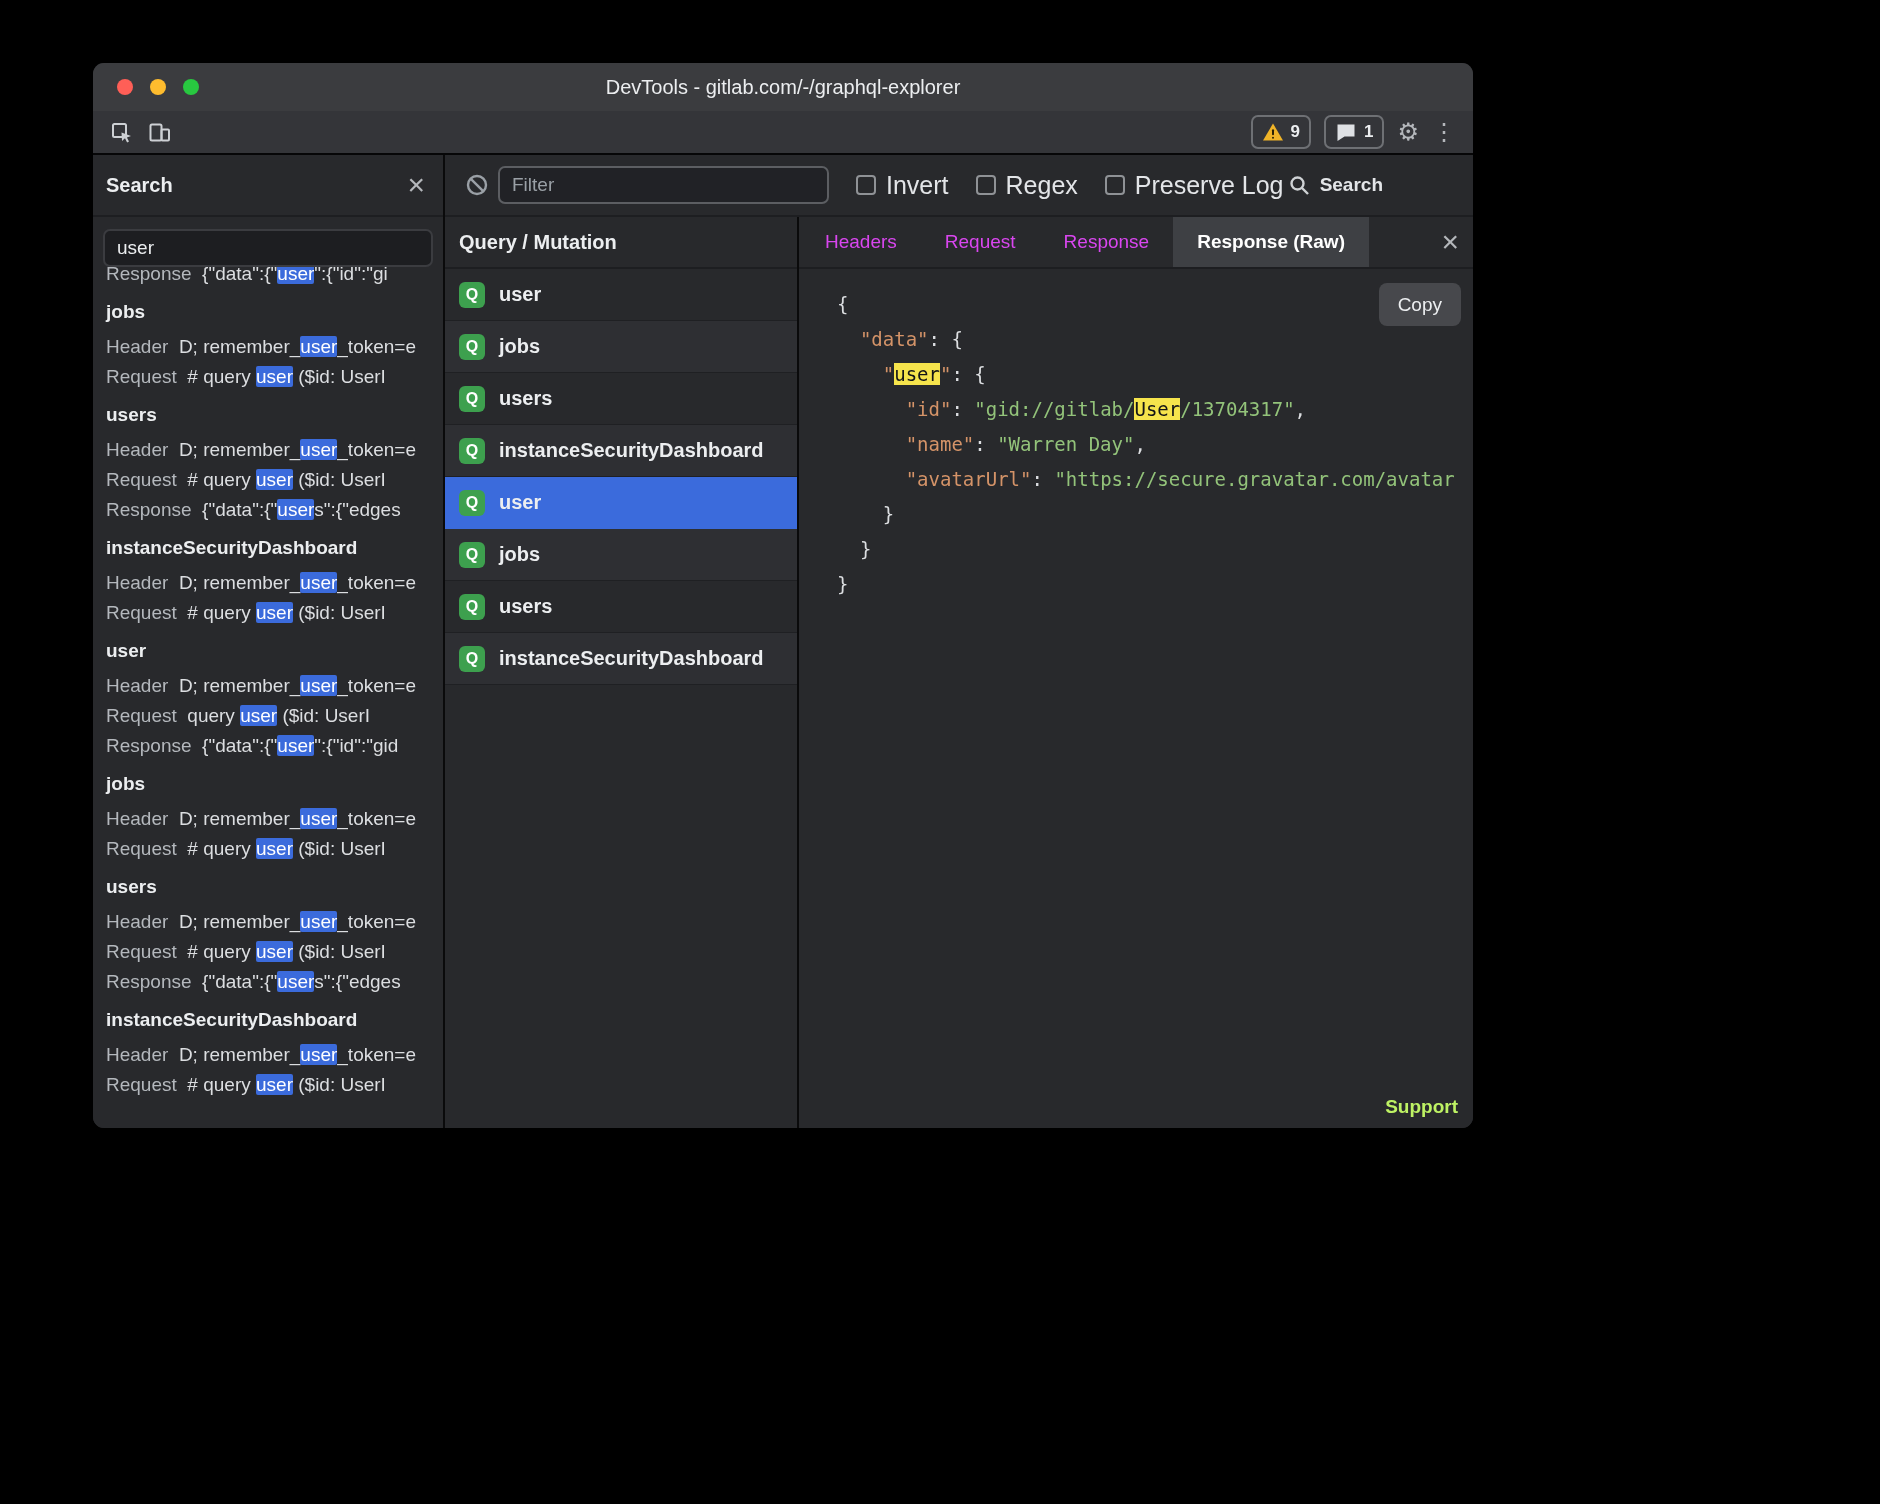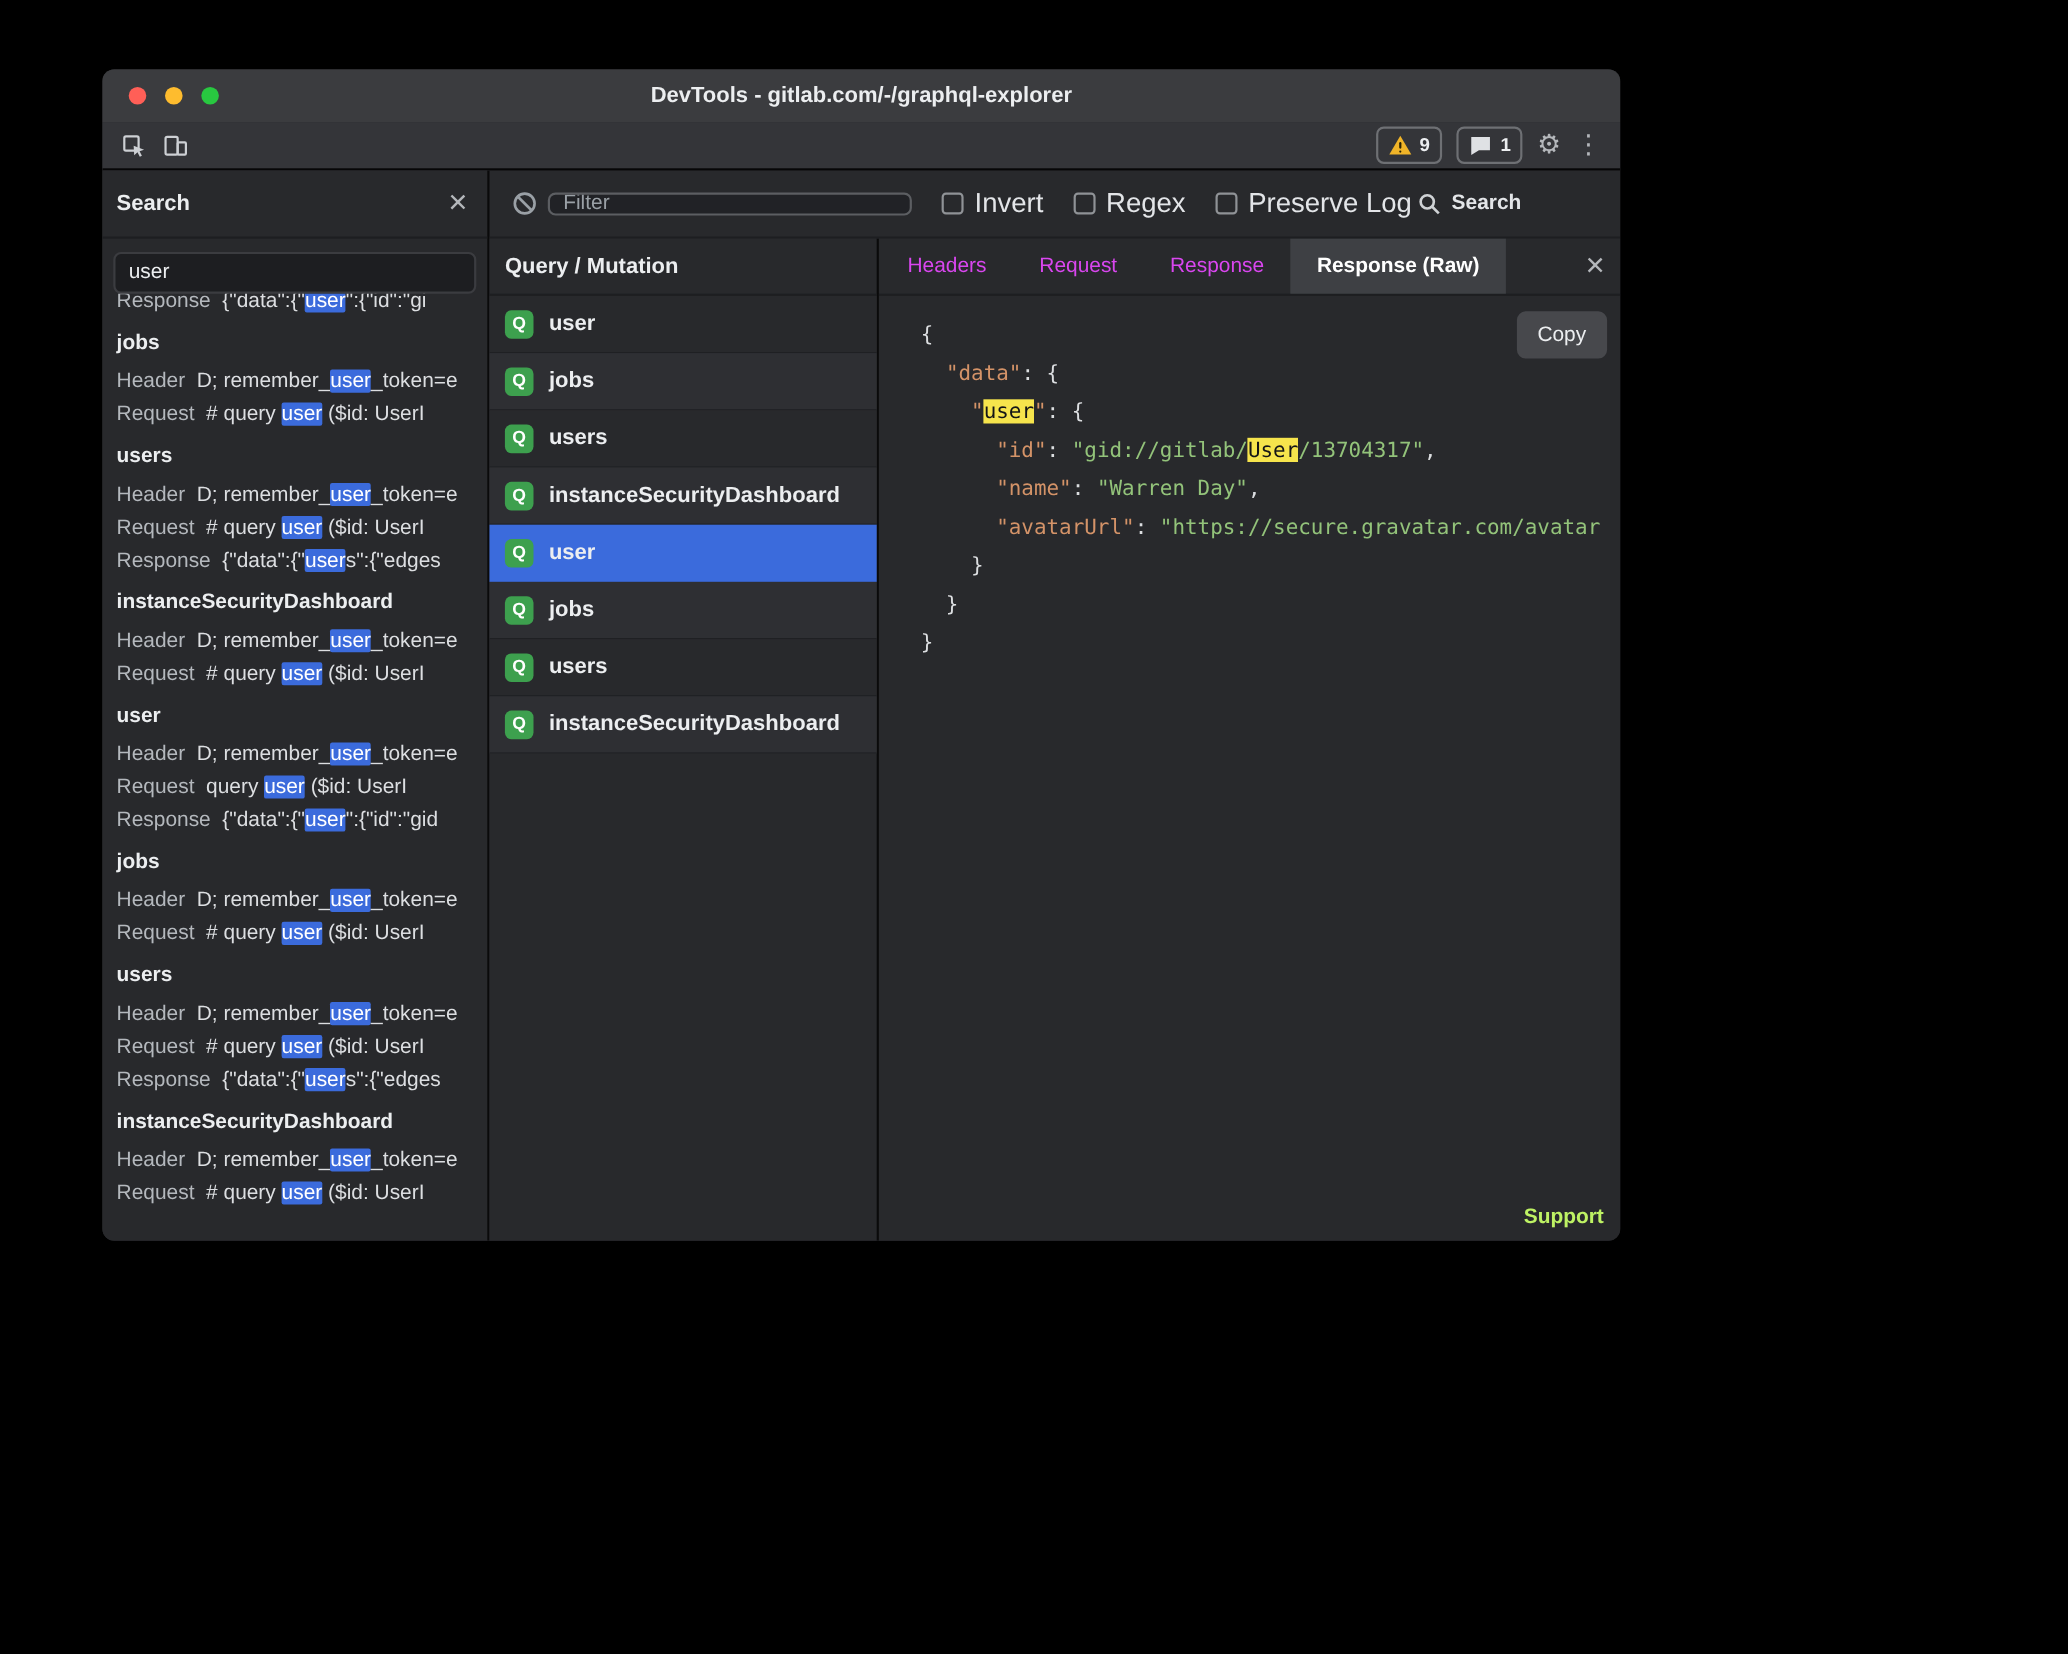--- a/index.html
+++ b/index.html
@@ -9,21 +9,21 @@
           border-radius:11px;overflow:hidden;box-shadow:0 24px 70px rgba(0,0,0,.7);
           display:flex;flex-direction:column;}
 
   
   .titlebar{flex:0 0 48px;height:48px;background:#3b3c3f;position:relative;display:flex;align-items:center;}
   .traffic{display:flex;gap:17px;margin-left:24px;z-index:2;}
   .tl{width:16px;height:16px;border-radius:50%;display:inline-block;}
   .tl-red{background:var(--traffic-red,#ff5f57);}
   .tl-yellow{background:var(--traffic-yellow,#febc2e);}
   .tl-green{background:var(--traffic-green,#28c840);}
-  .win-title{position:absolute;left:0;right:0;text-align:center;font-size:20px;font-weight:700;color:#eceef0;}
+  .win-title{position:absolute;left:0;right:0;text-align:center;font-size:20px;font-weight:400;color:#eceef0;}
 
   
   .toolbar{flex:0 0 42px;height:42px;background:#343539;display:flex;align-items:stretch;border-bottom:2px solid #060607;}
   .ticon{display:flex;align-items:center;justify-content:center;width:32px;margin-left:6px;}
   .ticon:first-child{margin-left:12px;}
   .tabs{display:flex;margin-left:10px;}
   .tab{display:flex;align-items:center;padding:0 19px;font-size:19px;color:#d7d9dc;white-space:nowrap;}
   .tab.active{background:#060606;color:#fff;padding:0 25px;}
   .tab-overflow{display:flex;align-items:center;padding:0 15px;color:#b9bcc0;font-size:21px;}
   .toolbar-right{margin-left:auto;display:flex;align-items:center;gap:13px;padding-right:17px;}
@@ -46,21 +46,21 @@
   .r-line.clipped{margin-top:-10px;}
   .r-title{font-size:19px;font-weight:700;color:#eceef0;line-height:30px;margin:8px 0 5px 0;white-space:nowrap;}
   .seg-lbl{color:#b4b8bd;}
   .seg-b{color:#dcdee1;}
   .seg-hl{background:var(--accent-blue,#3b6bdc);color:#fff;border-radius:2px;}
 
   
   .rightside{flex:1;display:flex;flex-direction:column;min-width:0;}
   .filterbar{flex:0 0 60px;height:60px;display:flex;align-items:center;border-bottom:2px solid #1d1e21;padding-left:19px;}
   .block-icon-wrap{display:flex;align-items:center;margin-right:8px;}
-  .filter-input{width:331px;height:21px;box-sizing:border-box;background:#212226;border:2px solid #5c5e62;
+  .filter-input{width:331px;height:38px;box-sizing:border-box;background:#212226;border:2px solid #5c5e62;
                 border-radius:7px;color:#eceef0;font-size:19px;padding:0 12px;font-family:inherit;outline:none;}
   .filter-input::placeholder{color:#9aa0a6;}
   .cb{display:flex;align-items:center;gap:10px;font-size:25px;color:#e3e5e8;margin-left:27px;white-space:nowrap;}
   .cb .box{width:20px;height:20px;border:2px solid #8f9296;border-radius:4px;box-sizing:border-box;background:transparent;}
   .fsearch{margin-left:auto;margin-right:90px;display:flex;align-items:center;gap:9px;
            font-size:19px;font-weight:600;color:#e3e5e8;}
 
   .mainrow{flex:1;display:flex;min-height:0;}
 
   

